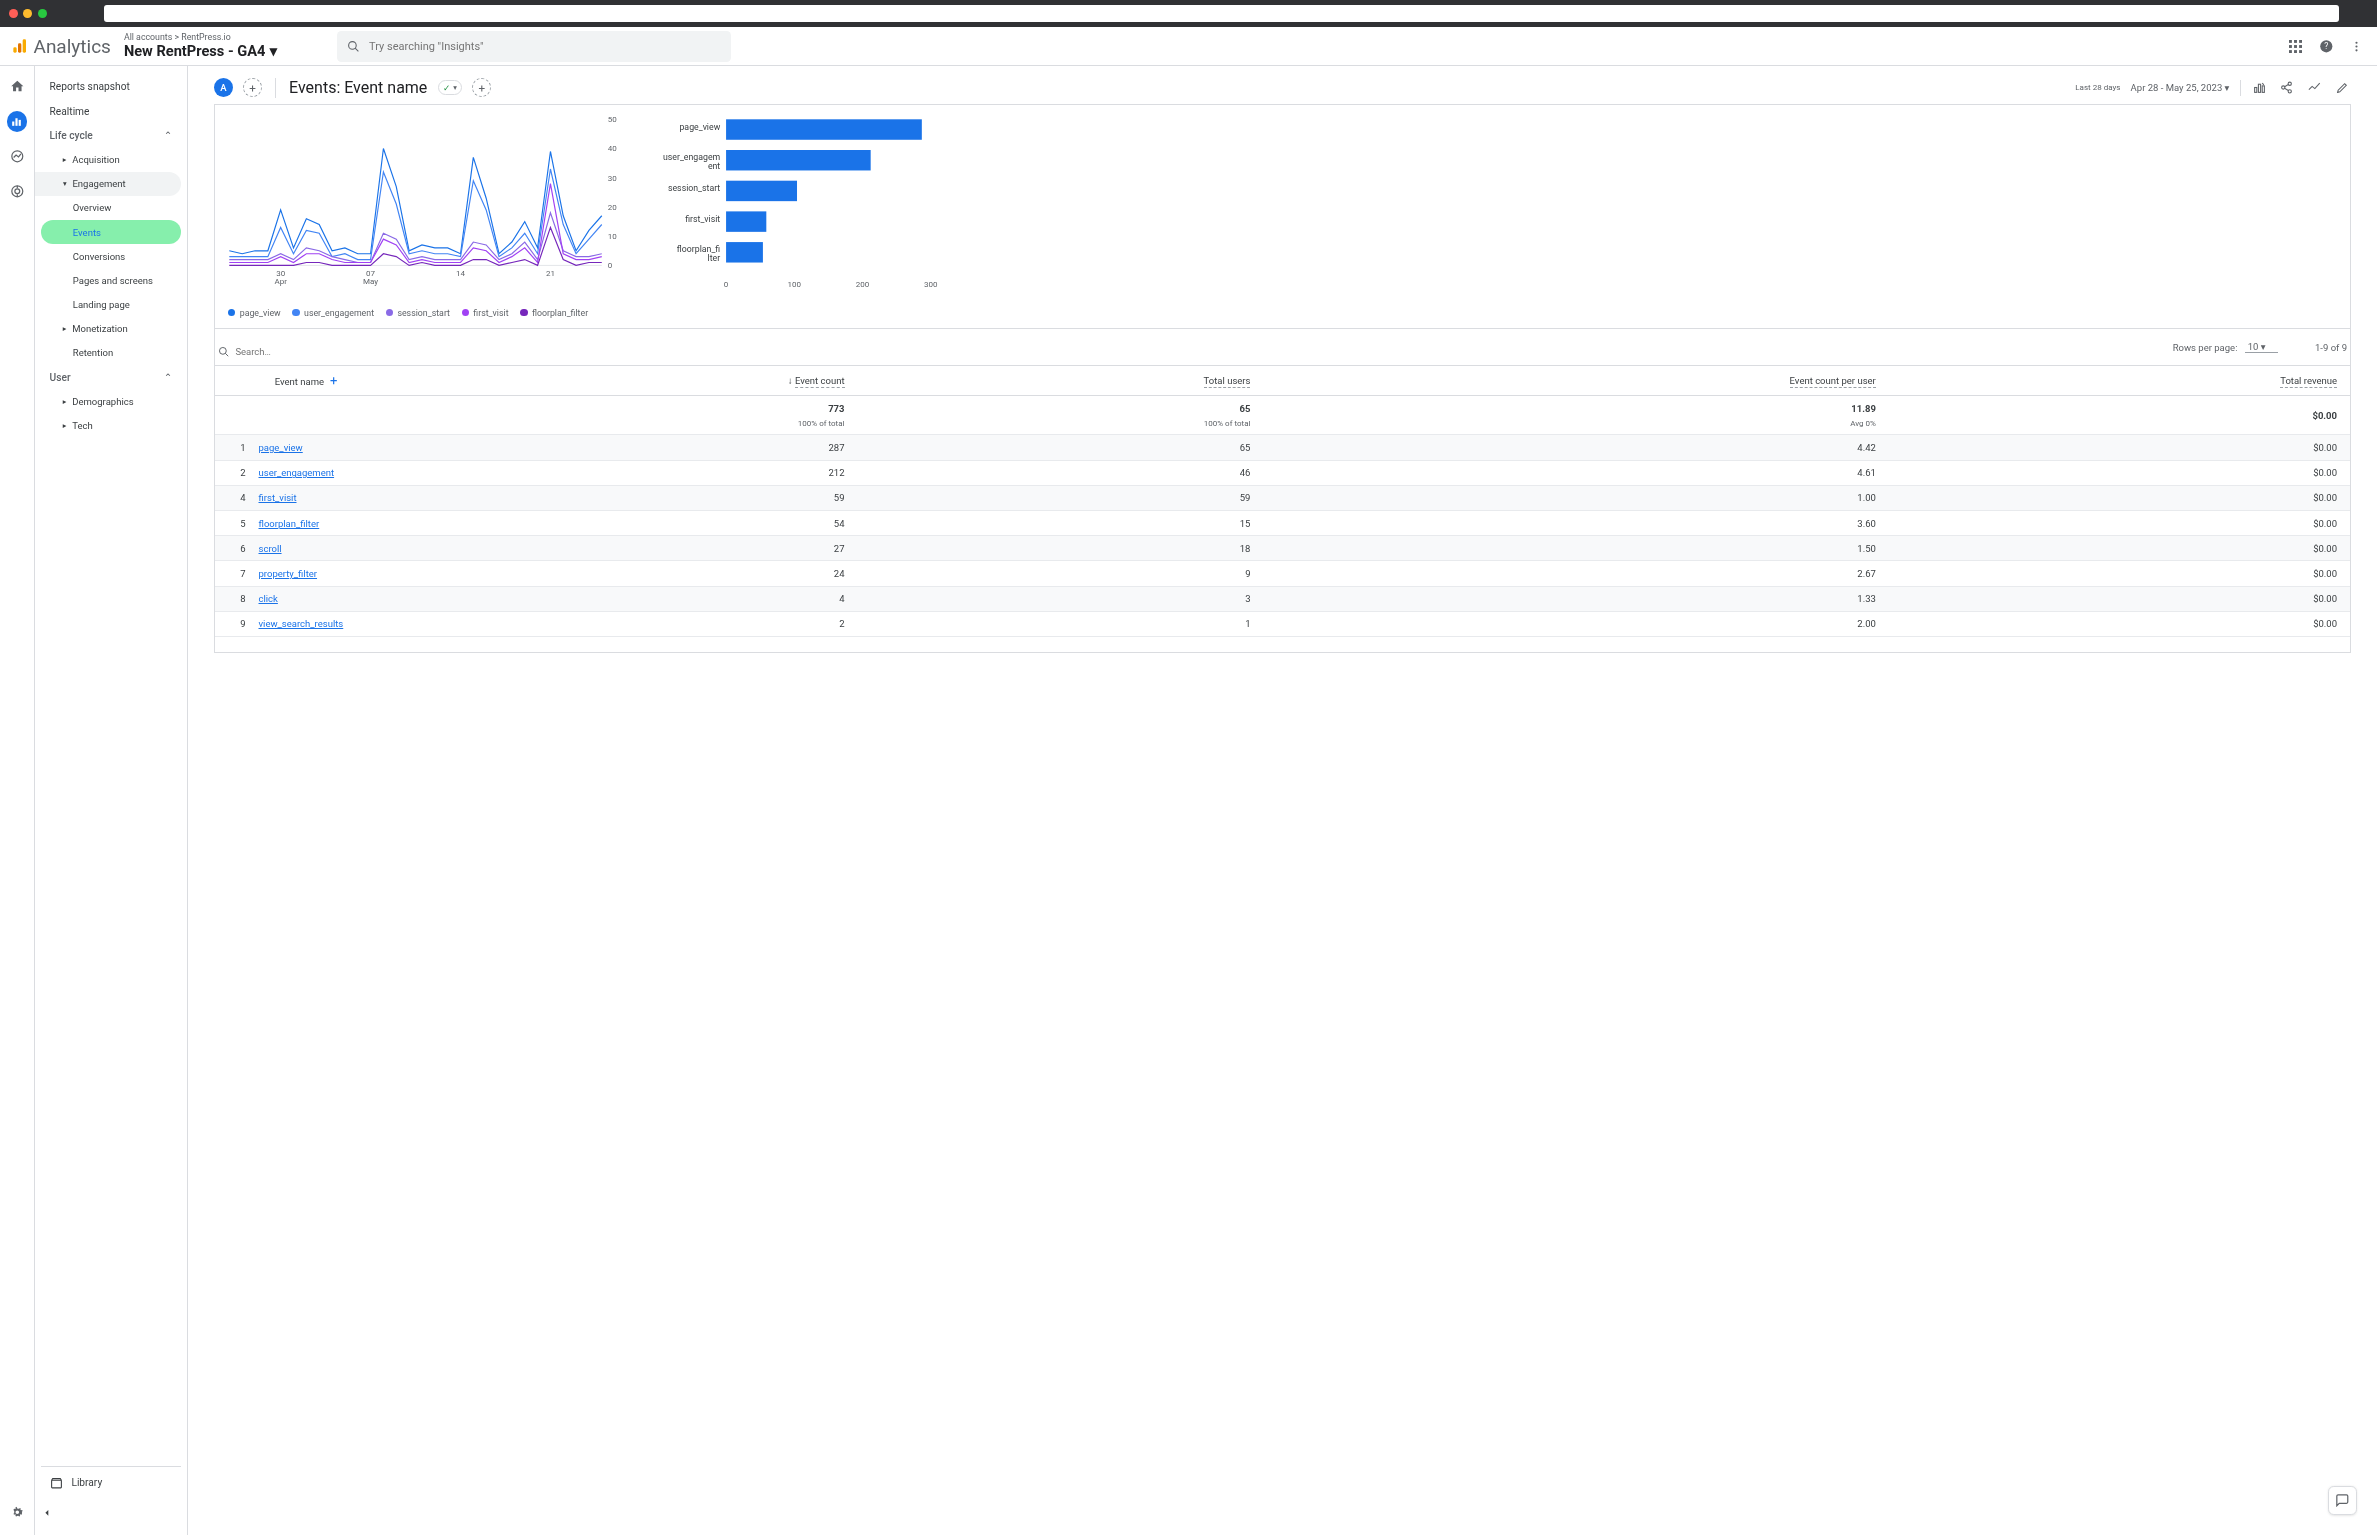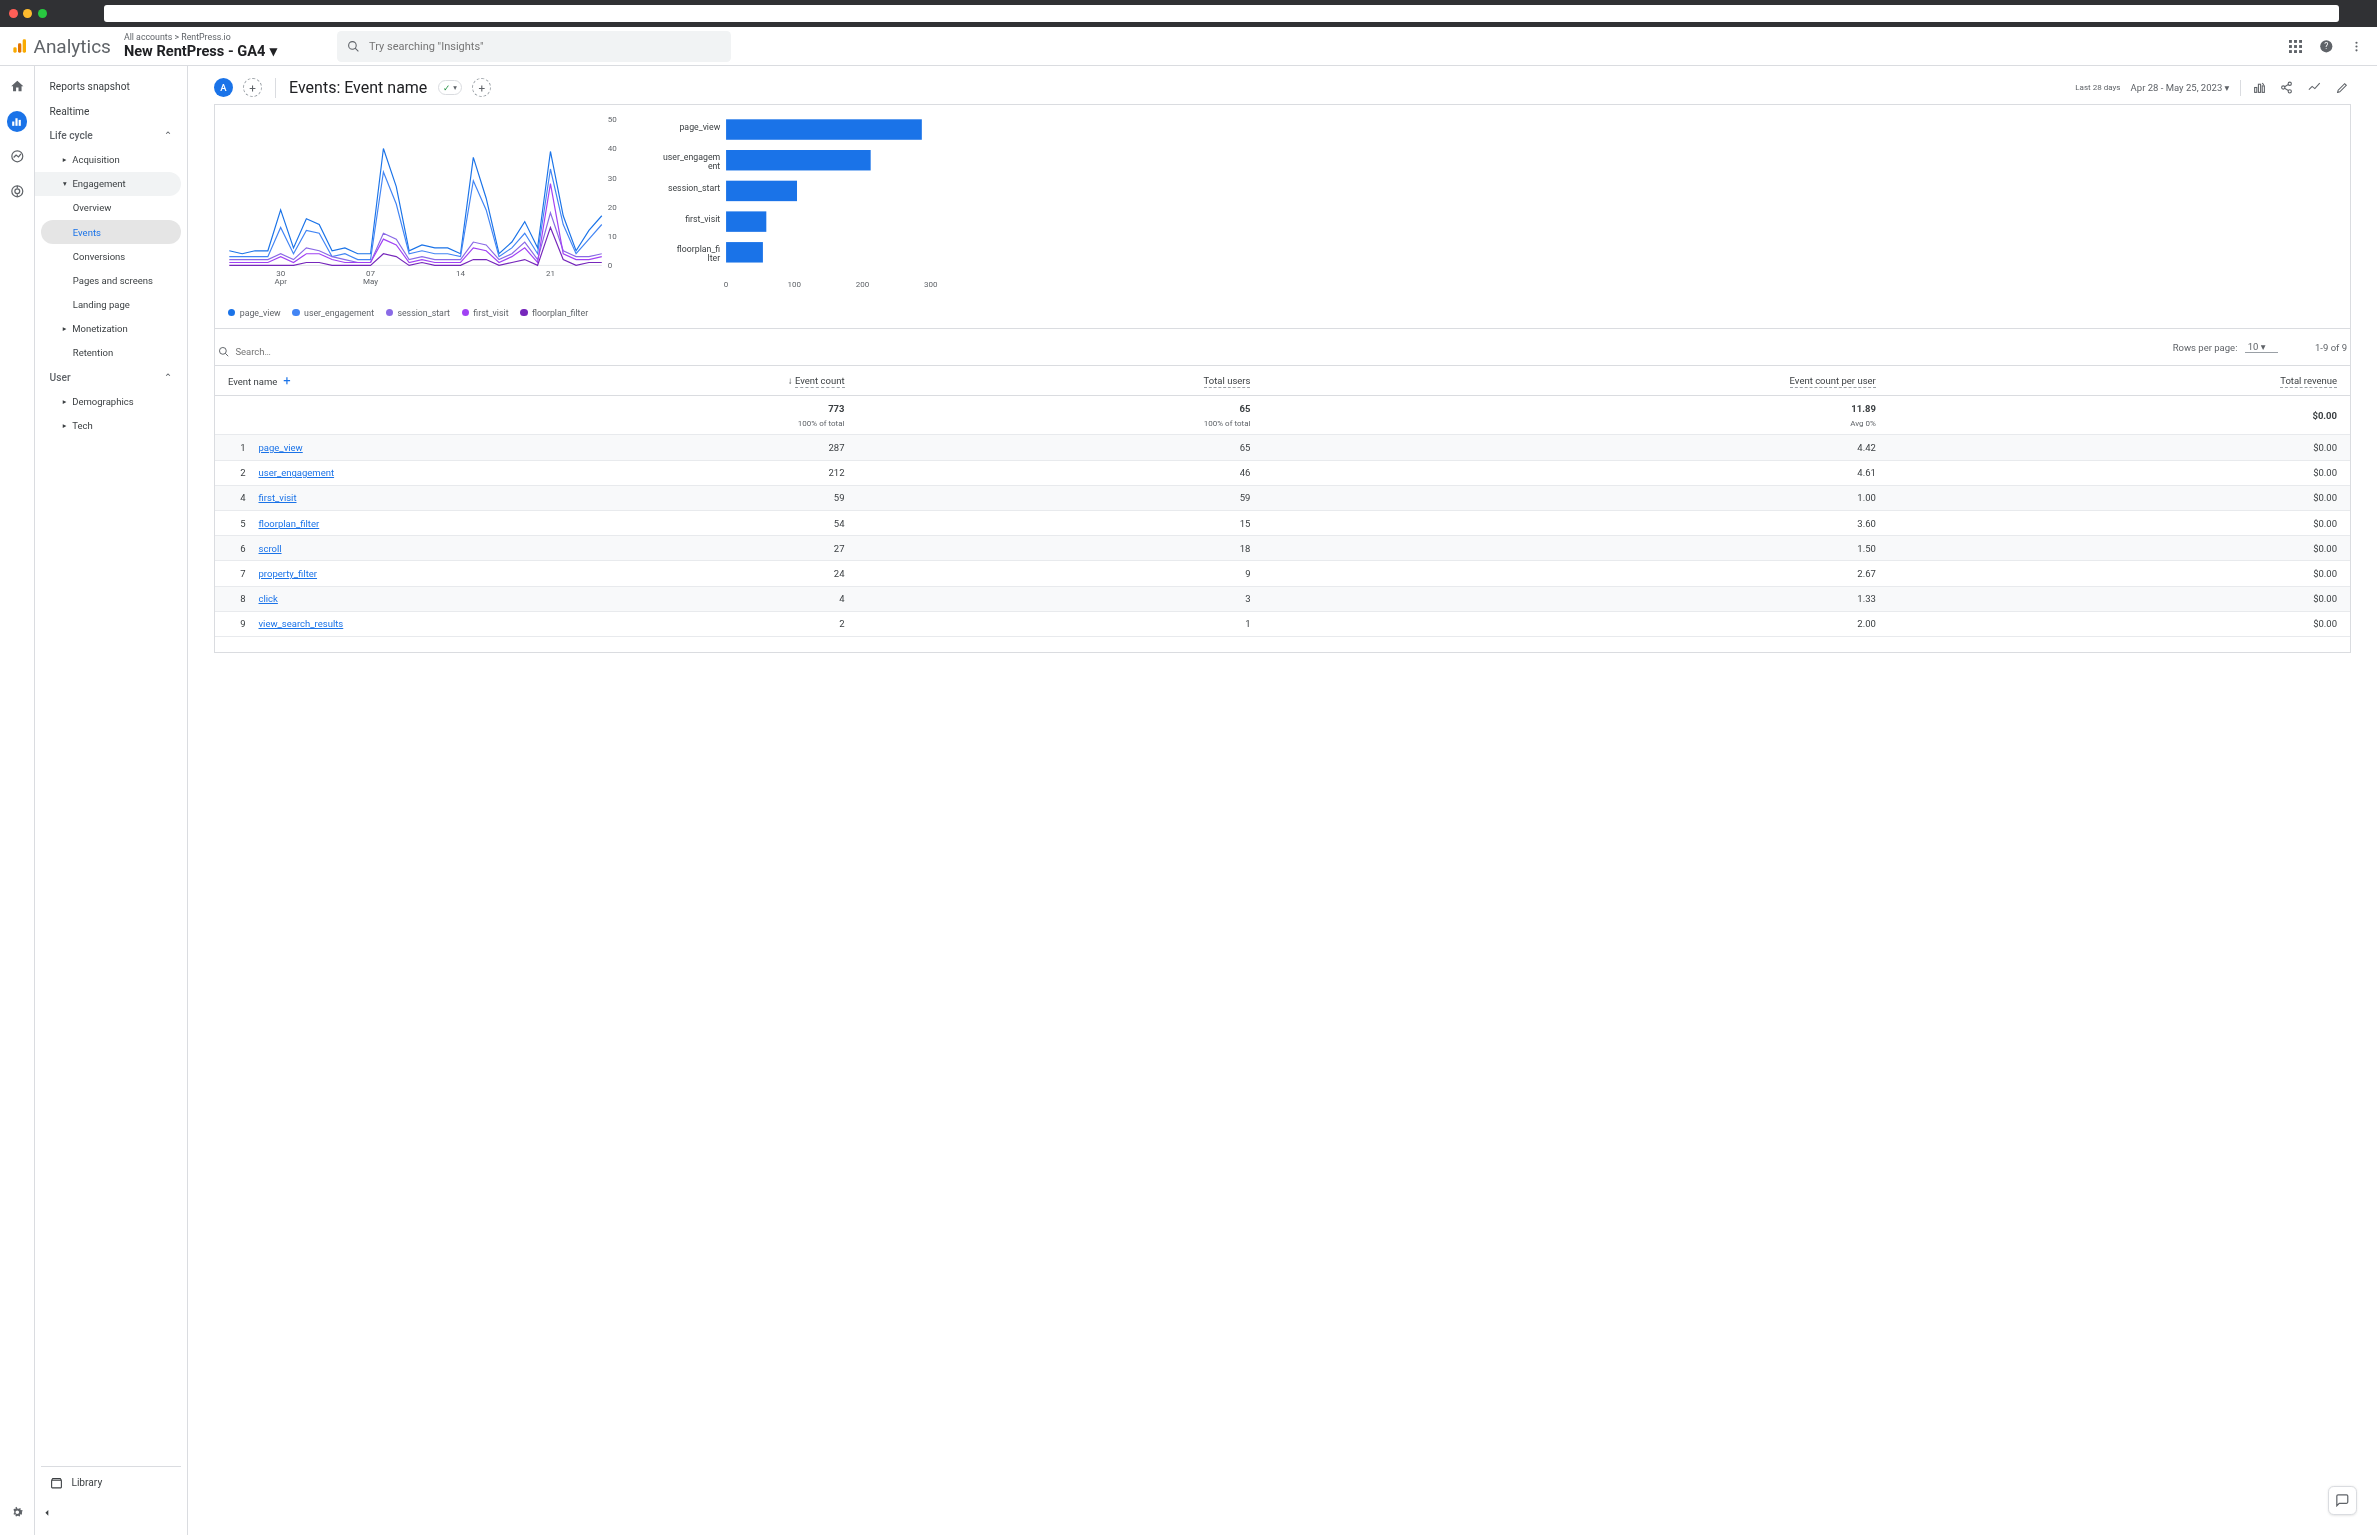--- a/index.html
+++ b/index.html
@@ -29,21 +29,21 @@
 .rail { width:35px; border-right:0.7px solid #dadce0; display:flex; flex-direction:column; align-items:center; padding-top:10.2px; gap:14.6px; }
 .rail-btn { width:20.4px; height:20.4px; border-radius:50%; display:flex; align-items:center; justify-content:center; color:#5f6368; cursor:pointer; }
 .rail-btn.active { background:#1a73e8; color:#fff; }
 .rail-spacer{flex:1}
 
 .side { width:153px; border-right:0.7px solid #dadce0; display:flex; flex-direction:column; padding:8.8px 5.8px; overflow-y:auto; }
 .side-item { padding:6.6px 8.8px; border-radius:16px; font-size:10.2px; color:#3c4043; display:flex; align-items:center; gap:5.8px; cursor:pointer; }
 .side-item.section { color:#5f6368; font-weight:500; justify-content:space-between; }
 .side-item.sub { padding-left:22px; font-size:9.5px; }
 .side-item.subsub { padding-left:32px; font-size:9.5px; }
-.side-item.active { background:#e5e5e5; color:#1a73e8;text-align:center; }
+.side-item.active { background:#86efac; color:#1a73e8;text-align:center; }
 .side-item.selected { background:#f1f3f4; border-radius:0 16px 16px 0; margin-left:-5.8px; padding-left:28px; }
 .side-spacer{flex:1}
 .side-footer { border-top:0.7px solid #dadce0; padding:10.2px 8.8px; display:flex; align-items:flex-start; gap:8.8px; color:#3c4043; font-size:10.2px; }
 .collapse { text-align:center; padding:7.3px 0; }
 
 .main { flex:1; background:#fff; overflow-y:auto; padding:11.7px 26px 29px 26px; position:relative; }
 .page-hdr { display:flex; align-items:center; gap:10.2px; margin-bottom:4.4px; }
 .chip-a { width:19px; height:19px; border-radius:50%; background:#1a73e8; color:#fff; display:flex; align-items:center; justify-content:center; font-size:9.5px; font-weight:500; }
 .chip-plus { width:19px; height:19px; border-radius:50%; border:0.7px dashed #9aa0a6; color:#5f6368; display:flex; align-items:center; justify-content:center; font-size:11.7px; cursor:pointer; }
 .vline { width:0.7px; height:20.4px; background:#dadce0; margin:0 2.9px; }
@@ -63,21 +63,21 @@
 .lg-dot { width:7.3px; height:7.3px; border-radius:50%; }
 
 .tbl-controls { display:flex; align-items:center; padding:8.8px 2.9px 7.3px 2.9px; font-size:9.5px; color:#5f6368; border-top:0.7px solid #dadce0; margin-top:10.2px; gap:7.3px; }
 .tbl-search { display:flex; align-items:center; gap:5.8px;margin-top:8px; }
 .tbl-input { border:none; outline:none; font-size:9.5px; color:#5f6368; background:transparent; width:146px; }
 .tbl-spacer{flex:1}
 .rpp-sel { border:none; border-bottom:0.7px solid #9aa0a6; background:transparent; font-size:9.5px; padding:0 13px 0 2.9px; }
 
 table { width:100%; border-collapse:collapse; font-size:9.5px; }
 th { text-align:right; padding:7.3px 13px; font-weight:400; color:#3c4043; border-top:0.7px solid #dadce0; border-bottom:0.7px solid #dadce0; white-space:nowrap; }
-th:first-child { text-align:left; width:182px;margin-top:32px; }
+th:first-child { text-align:center; width:182px;margin-top:32px; }
 th span.dash { border-bottom:0.7px dashed #9aa0a6; padding-bottom:0.7px; }
 .add-col{color:#1a73e8;font-size:13px;margin-left:5.8px;cursor:pointer}
 td { text-align:right; padding:6.6px 13px; border-bottom:0.7px solid #e8eaed; color:#3c4043; }
 td:first-child { text-align:left; }
 tr.totals td { font-weight:700; }
 tr.totals .sub { display:block; font-weight:400; font-size:8px; color:#5f6368; margin-top:5px; }
 .idx { display:inline-block; width:17.5px; text-align:right; margin-right:13px; color:#3c4043; }
 .evlink { color:#1a73e8; text-decoration:underline; cursor:pointer; }
 tbody tr:nth-child(even) td { background:#f8f9fa; }
 

